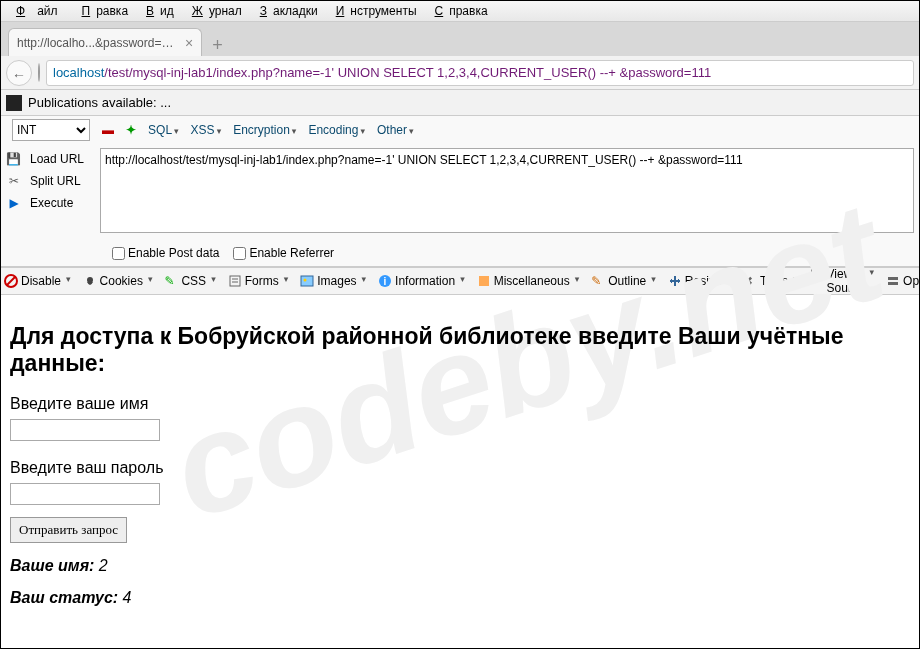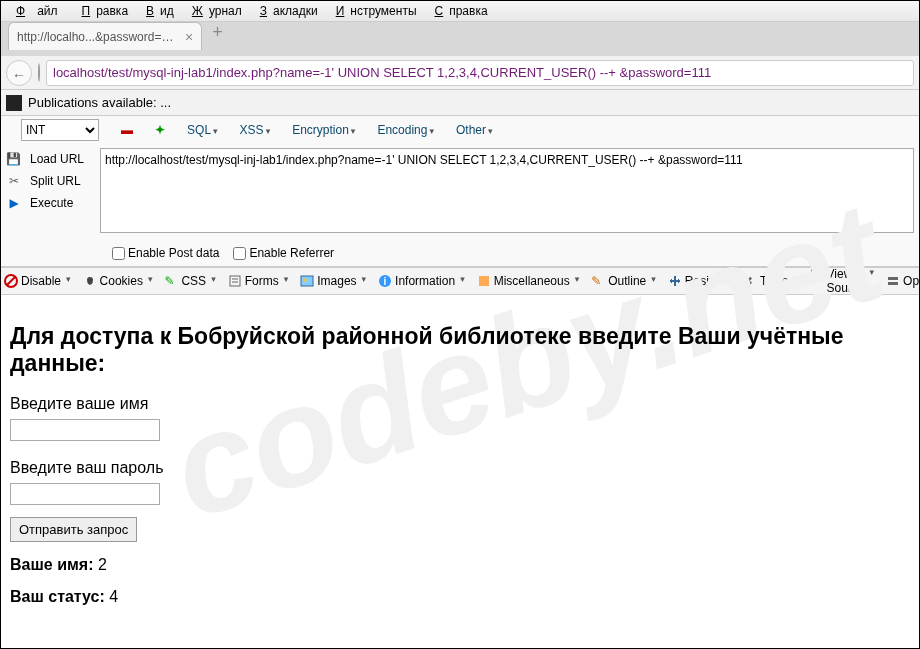--- a/index.html
+++ b/index.html
@@ -1,52 +1,52 @@
 <!DOCTYPE html>
 <html><head>
   <meta charset="utf-8">
   <style>
     * { margin:0; padding:0; box-sizing:border-box; font-family:Arial,sans-serif; }
     body { background:#fff; width:920px; height:649px; overflow:hidden; position:relative; }
     .menubar { background:linear-gradient(#f7f7f7,#e8e8e8); height:22px; display:flex; align-items:center; padding:0 4px; font-size:12px; border-bottom:1px solid #ccc; }
     .menubar span { margin:0 6px; cursor:default; } .ul { text-decoration:underline; }
-    .tabstrip { background:#d8d8d8; height:34px; display:flex; align-items:flex-start; padding:0 8px; }
+    .tabstrip { background:#d8d8d8; height:34px; display:flex; align-items:flex-end; padding:0 8px; }
     .tab { background:#f7f7f7; border:1px solid #bcbcbc; border-bottom:none; border-radius:6px 6px 0 0; height:28px; display:flex; align-items:center; padding:0 8px; font-size:12px; color:#555; max-width:200px; }
     .tab-title { white-space:nowrap; overflow:hidden; text-overflow:ellipsis; max-width:160px; }
     .tab-close { margin-left:8px; color:#888; font-size:14px; cursor:pointer; }
     .newtab { margin-left:10px; color:#888; font-size:18px; cursor:pointer; }
     .addrrow { height:34px; background:#f2f2f2; border-bottom:1px solid #ccc; display:flex; align-items:center; padding:0 6px; gap:6px; }
     .navbtn { width:26px; height:26px; border:1px solid #ccc; border-radius:13px; background:#fafafa; display:flex; align-items:center; justify-content:center; color:#666; font-size:14px; cursor:pointer; }
     .globe { width:18px; height:18px; border:1.5px solid #999; border-radius:50%; position:relative; }
     .globe:before{content:"";position:absolute;left:0;right:0;top:48%;height:1px;background:#aaa;}
     .addrbar { flex:1; height:26px; border:1px solid #ccc; border-radius:3px; background:#fff; display:flex; align-items:center; padding:0 6px; font-size:13px; }
-    .addr-host{color:#701a75;} .addr-path{color:#701a75;}
+    .addr-host{color:#0369a1;} .addr-path{color:#701a75;}
     .pubrow{height:26px;background:#f2f2f2;border-bottom:1px solid #ccc;display:flex;align-items:center;padding:0 6px;font-size:13px;gap:6px;}
     .pubicon{width:16px;height:16px;background:#222;display:inline-block;}
     .hackbar{background:#f9f9f9;border-bottom:1px solid #ccc;font-size:12px;}
-    .hb-top{display:flex;align-items:center;height:28px;padding:2px 12px;gap:22px;margin-left:9px;}
+    .hb-top{display:flex;align-items:center;height:28px;padding:2px 12px;gap:12px;}
     .hb-select{height:22px;border:1px solid #aaa;background:#fff;font-size:12px;width:78px;}
     .hb-dash{color:#b00;font-weight:bold;} .hb-plus{color:#090;font-weight:bold;}
     .hb-menu{color:#0c4a6e;cursor:pointer;} .dd:after{content:"▾";font-size:9px;margin-left:2px;color:#555;}
     .hb-main{display:flex;}
     .hb-side{width:100px;padding:4px 6px;} .hb-side-row{display:flex;align-items:center;gap:8px;height:22px;cursor:pointer;}
     .hb-side-row .ic{width:16px;height:16px;display:inline-flex;align-items:center;justify-content:center;font-size:12px;color:#555;}
     .hb-text{flex:1;margin:4px 6px 4px 0;}
     .hb-text textarea{width:100%;height:85px;border:1px solid #aaa;resize:none;padding:4px;font-size:12px;font-family:Arial;}
     .hb-bot{display:flex;align-items:center;gap:14px;height:26px;padding:0 0 0 112px;}
     .hb-chk{display:flex;align-items:center;gap:3px;}
     .wdt{background:#f4f4f4;border-top:1px solid #ccc;border-bottom:1px solid #ccc;height:28px;display:flex;align-items:center;padding:0 4px;gap:12px;font-size:12px;}
     .wdt .itm{display:flex;gap:3px;cursor:pointer;}
     .wdt .ico{width:14px;height:14px;display:inline-flex;}
     .content{padding:16px 10px;font-family:"Times New Roman",serif;position:relative;z-index:2;}
     .content h2{font-size:23px;font-weight:bold;margin:12px 0 18px;}
     .content .lbl{font-size:16px;margin:6px 0;}
     .content input[type=text]{width:150px;height:22px;border:1px solid #aaa;margin-bottom:12px;}
-    .content .btn{border:1px solid #999;background:#eee;padding:4px 8px;font-size:13px;cursor:pointer;font-family:Liberation Sans, sans-serif;}
-    .content p{font-size:16px;margin:14px 0;}
+    .content .btn{border:1px solid #999;background:#eee;padding:4px 8px;font-size:13px;cursor:pointer;font-family:Liberation Serif, serif;}
+    .content p{font-size:16px;margin:14px 0;font-style:italic;}
     .wm{position:absolute;left:160px;top:280px;font-size:140px;font-weight:bold;color:#f0f0f0;transform:rotate(-18deg);font-style:italic;z-index:1;pointer-events:none;font-family:Arial;}
     .border{position:absolute;inset:0;border:1px solid #000;pointer-events:none;}
   </style>
 </head>
 <body>
 
 <div class="wm">codeby.net</div>
 
 <div class="menubar">
   <span><span class="ul">Ф</span><span>айл</span></span>

